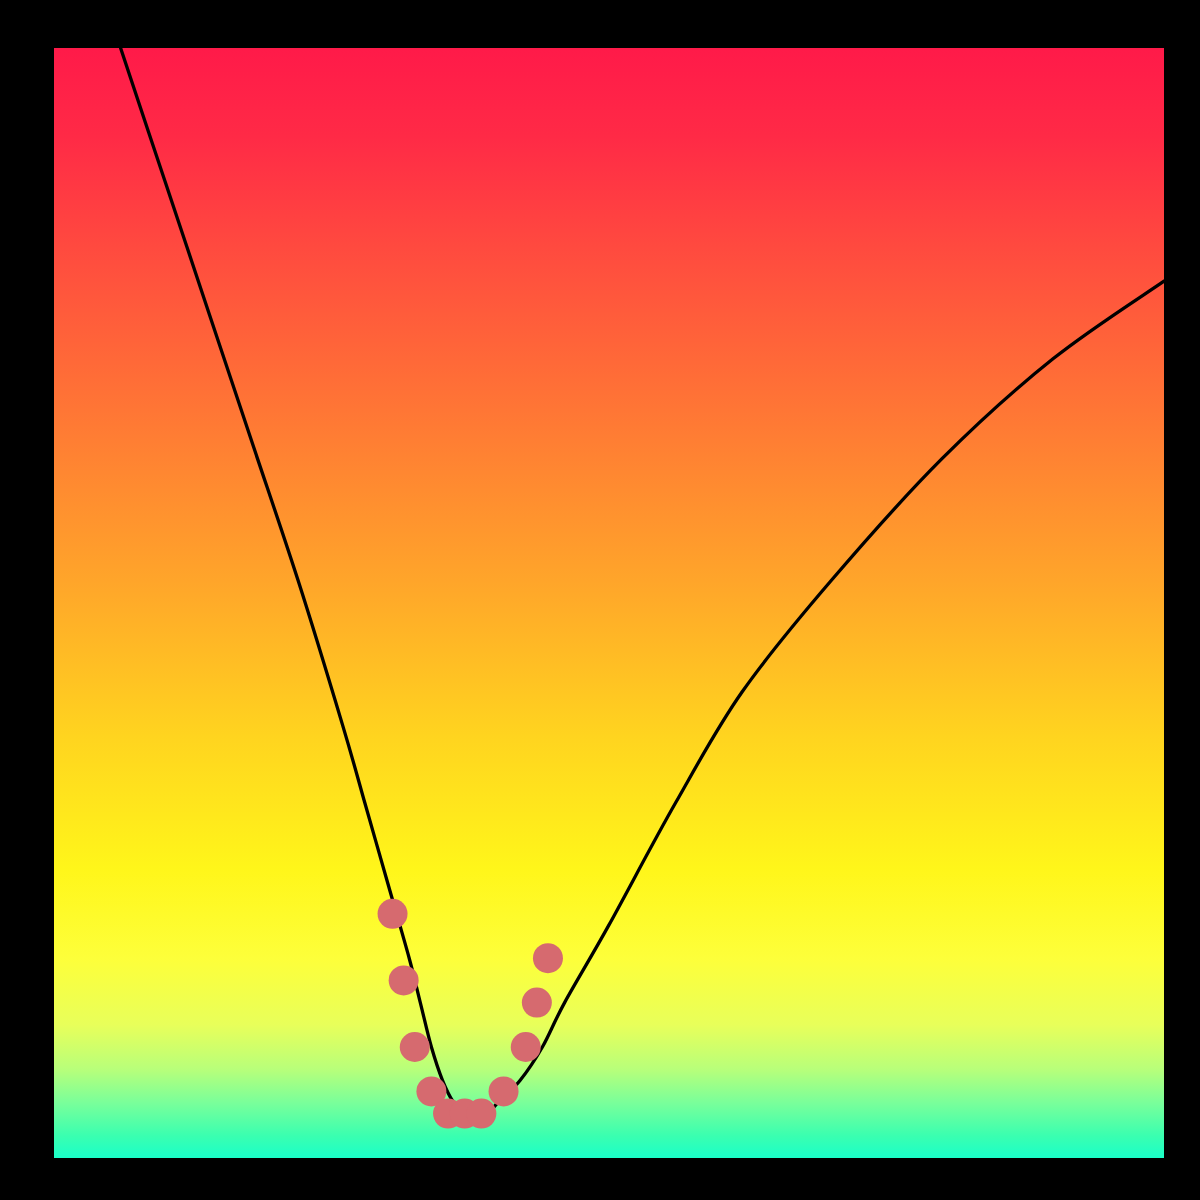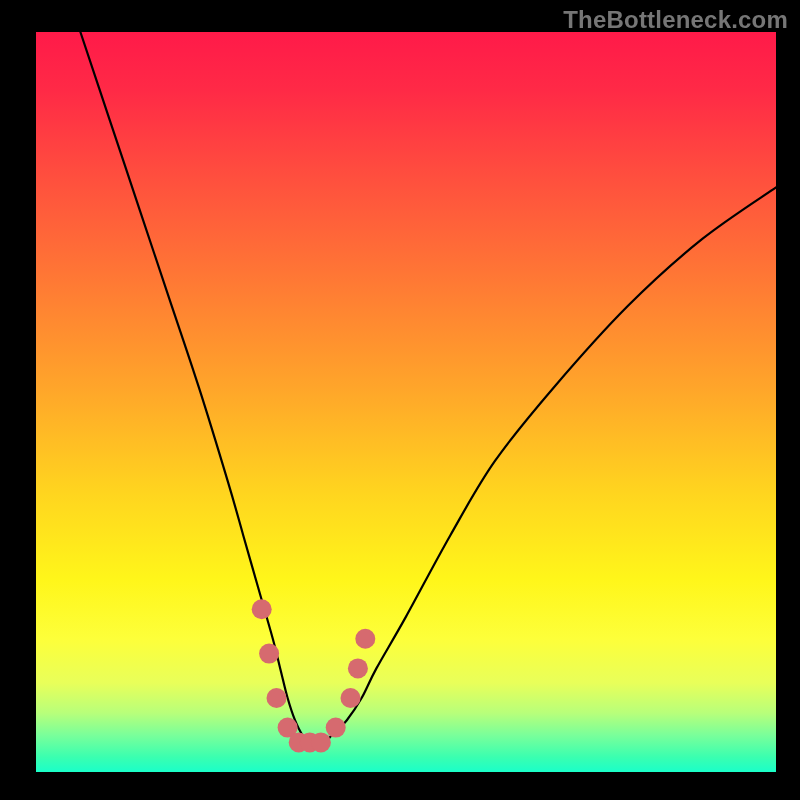--- a/index.html
+++ b/index.html
@@ -74,14 +74,13 @@
           <circle cx="262.7" cy="710.4" r="10" fill="#d66a6f"></circle>
           <circle cx="273.8" cy="710.4" r="10" fill="#d66a6f"></circle>
           <circle cx="284.9" cy="710.4" r="10" fill="#d66a6f"></circle>
           <circle cx="299.7" cy="695.6" r="10" fill="#d66a6f"></circle>
           <circle cx="314.5" cy="666.0" r="10" fill="#d66a6f"></circle>
           <circle cx="321.9" cy="636.4" r="10" fill="#d66a6f"></circle>
           <circle cx="329.3" cy="606.8" r="10" fill="#d66a6f"></circle>
         </g>
     </svg>
   </div>
-  <div class="watermark">TheBottleneck.com</div>
 </div>
 
 </body></html>

